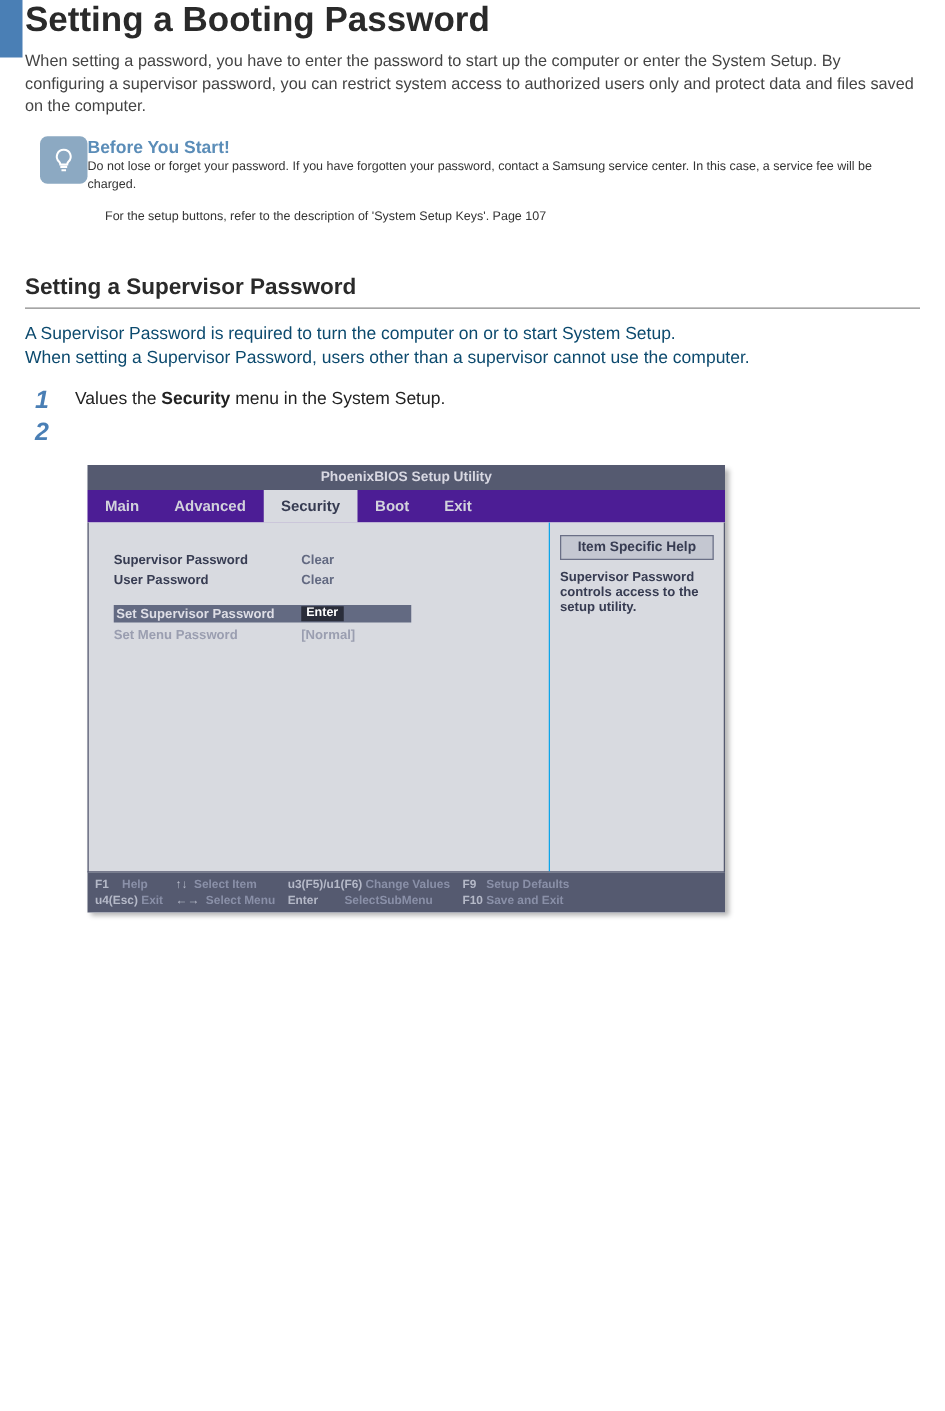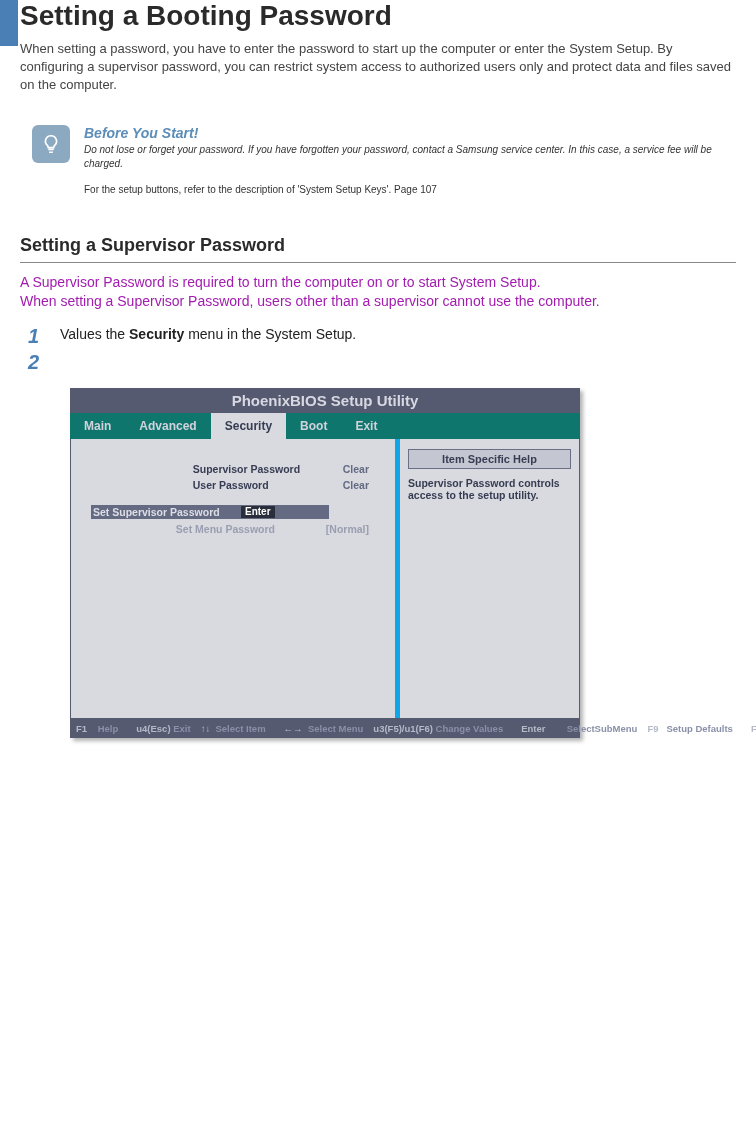--- a/index.html
+++ b/index.html
@@ -22,29 +22,27 @@
       top: 0;
       left: 0;
       width: 18px;
       height: 46px;
       background: #4a7fb5;
     }
     .intro {
       font-size: 13px;
       color: #444;
       line-height: 1.4;
-      margin-bottom: 30px;
+      margin-bottom: 14px;
     }
     .tip-box {
       display: flex;
-      gap: 14px;
       align-items: flex-start;
       margin-bottom: 12px;
       margin-left: 12px;
-      font-style: italic;
     }
     .bulb-icon {
       width: 38px;
       height: 38px;
       background: #8ca9c2;
       border-radius: 6px;
       display: flex;
       align-items: center;
       justify-content: center;
       flex-shrink: 0;
@@ -71,21 +69,21 @@
       color: #2a2a2a;
       margin-bottom: 6px;
     }
     .section-divider {
       border: none;
       border-top: 1px solid #888;
       margin-bottom: 10px;
     }
     .section-intro {
       font-size: 14px;
-      color: #a21caf;
+      color: #0c4a6e;
       line-height: 1.4;
       margin-bottom: 14px;
     }
     .steps { margin-left: 8px; }
     .step {
       display: flex;
       gap: 12px;
       font-size: 14px;
       color: #222;
       margin-bottom: 6px;
@@ -104,26 +102,26 @@
       margin: 16px 0 0 50px;
       width: 510px;
       box-shadow: 3px 3px 4px rgba(0,0,0,0.3);
       font-family: Arial, sans-serif;
     }
     .bios-titlebar {
       background: #555a70;
       color: #d8d8e2;
       text-align: center;
       font-weight: bold;
-      font-size: 15px;
+      font-size: 11px;
       padding: 4px 0;
     }
     .bios-tabs {
       display: flex;
-      background: #0f766e;
+      background: #4c1d95;
       color: #d2d2dc;
       font-weight: bold;
       font-size: 12px;
     }
     .bios-tab { padding: 6px 14px; }
     .bios-tab.active { background: #d8dae0; color: #373c52; }
     .bios-body {
       display: flex;
       background: #d8dae0;
       border: 1px solid #555a70;
@@ -133,67 +131,65 @@
     .bios-left {
       flex: 1;
       padding: 24px 10px 10px 20px;
       font-size: 10.5px;
       font-weight: bold;
       color: #373c52;
     }
     .bios-row {
       display: flex;
       margin-bottom: 4px;
-      justify-content: flex-end;
     }
     .bios-row .label { width: 150px; }
     .bios-row .value { color: #636a82; }
     .bios-highlight {
       background: #636a82;
       color: #dedee6;
       display: flex;
       width: 238px;
       margin-bottom: 4px;
       padding: 1px 0 1px 2px;
     }
     .bios-highlight .label { width: 148px; }
     .bios-highlight .value {
       background: #2a2d3a;
       color: #fff;
       padding: 0 4px;
       font-size: 10px;
     }
     .bios-dim { color: #9a9eb0; }
     .bios-right {
-      width: 184px;
+      width: 140px;
       padding: 10px 8px;
-      border-left: 5px solid #0ea5e9;
+      border-left: 1px solid #0ea5e9;
       font-size: 10.5px;
       font-weight: bold;
       color: #373c52;
-      margin-left: 16px;
     }
     .help-title {
       background: #c4c7d1;
       border: 1px solid #6a6f86;
       text-align: center;
       padding: 3px 0;
       margin-bottom: 8px;
       font-size: 11px;
     }
     .bios-footer {
       background: #555a70;
       color: #d2d2dc;
       display: flex;
       font-size: 9.5px;
       font-weight: bold;
       padding: 4px 6px;
       gap: 10px;
     }
-    .bios-footer .col { display: flex; gap: 18px; }
+    .bios-footer .col { display: flex; flex-direction: column; gap: 2px; }
     .bios-footer .key { color: #b5b9c8; }
     .bios-footer .action { color: #8a90a8; }
     .bios-footer span { white-space: nowrap; }
     .page-footer {
       position: absolute;
       bottom: -20px;
       right: 20px;
       font-size: 11px;
       color: #444;
     }

